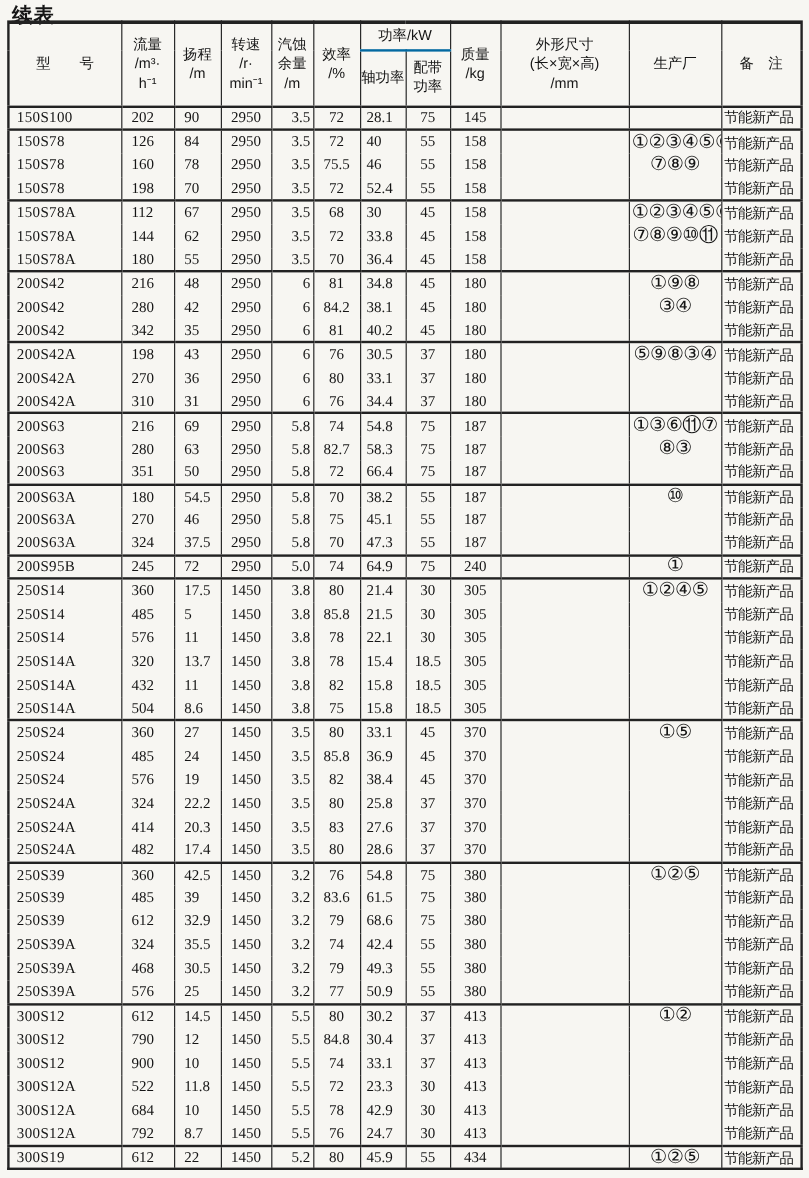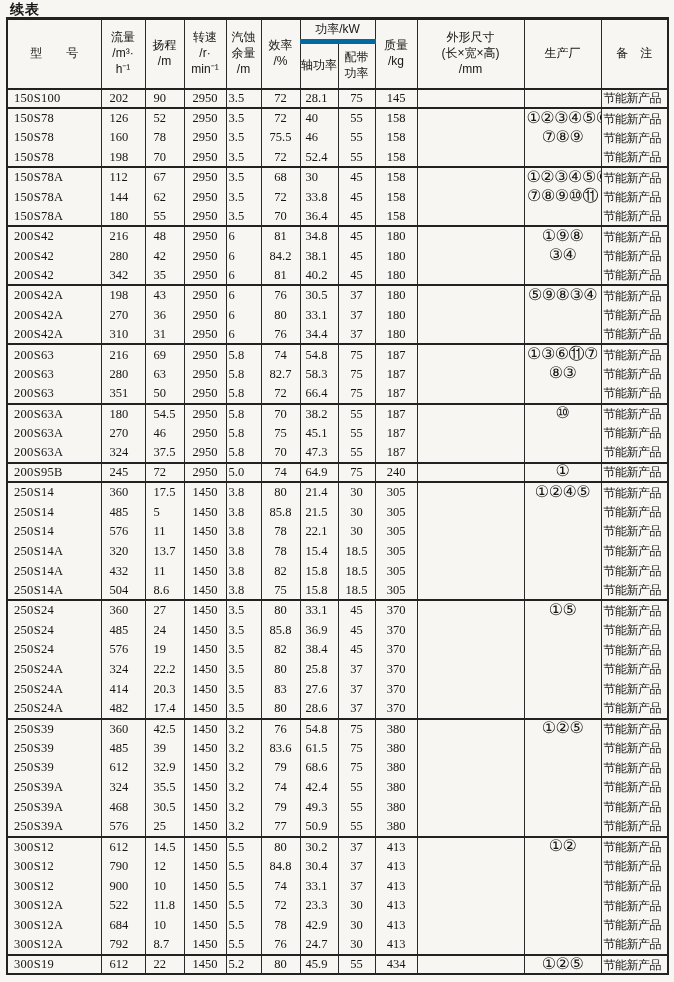--- a/index.html
+++ b/index.html
@@ -7,21 +7,21 @@
   body {
     position: relative;
     background: #f7f6f2;
     color: #151515;
     font-family: "Liberation Serif", "DejaVu Serif", serif;
     overflow: hidden;
   }
   .page-title {
     position: absolute;
     left: 10px; top: 1px;
-    font-size: 14px;
+    font-size: 17px;
     font-weight: bold;
     letter-spacing: 1px;
     font-family: Liberation Mono, monospace;
   }
   table.spec {
     position: absolute;
     left: 6px; top: 17px;
     width: 661px;
     border-collapse: collapse;
     table-layout: fixed;
@@ -36,34 +36,34 @@
     font-weight: normal;
     text-align: center;
     white-space: pre-line;
     font-size: 12px;
     line-height: 1.3;
     border-bottom: 2px solid #222;
     font-family: "Liberation Sans", sans-serif;
   }
   thead tr.h1 th { height: 23px; }
   thead tr.h2 th { height: 47px; }
-  thead th.pwr-group { border-bottom: 5px solid #0369a1; }
+  thead th.pwr-group { border-bottom: 2px solid #0369a1; }
   tbody td {
     height: 19.7px;
     font-size: 12.5px;
     line-height: 1;
     padding: 0 2px;
     white-space: nowrap;
   }
   tbody tr.sep td { border-top: 2px solid #222; }
   td.model { text-align: left; padding-left: 6px; letter-spacing: 0.3px; }
   td.flow  { text-align: left; padding-left: 8px; }
   td.head  { text-align: left; padding-left: 8px; }
   td.speed { text-align: center; }
-  td.npsh  { text-align: left; }
+  td.npsh  { text-align: right; }
   td.eff   { text-align: center; }
   td.shaft { text-align: left; padding-left: 5px; }
   td.fitted{ text-align: center; }
   td.mass  { text-align: center; }
   td.mfr   { text-align: center; font-size: 16px; letter-spacing: -0.5px;
              font-family: Liberation Mono, monospace; }
   td.note  { text-align: left; padding-left: 2px; font-size: 12px;
              font-family: "Liberation Sans", sans-serif; letter-spacing: -0.5px; }
 </style>
 </head>
@@ -128,21 +128,21 @@
     <td class="shaft">28.1</td>
     <td class="fitted">75</td>
     <td class="mass">145</td>
     <td class="dims"></td>
     <td class="mfr"></td>
     <td class="note">节能新产品</td>
   </tr>
       <tr class="sep">
     <td class="model">150S78</td>
     <td class="flow">126</td>
-    <td class="head">52</td>
+    <td class="head">84</td>
     <td class="speed">2950</td>
     <td class="npsh">3.5</td>
     <td class="eff">72</td>
     <td class="shaft">40</td>
     <td class="fitted">55</td>
     <td class="mass">158</td>
     <td class="dims"></td>
     <td class="mfr">①②③④⑤⑥</td>
     <td class="note">节能新产品</td>
   </tr>

